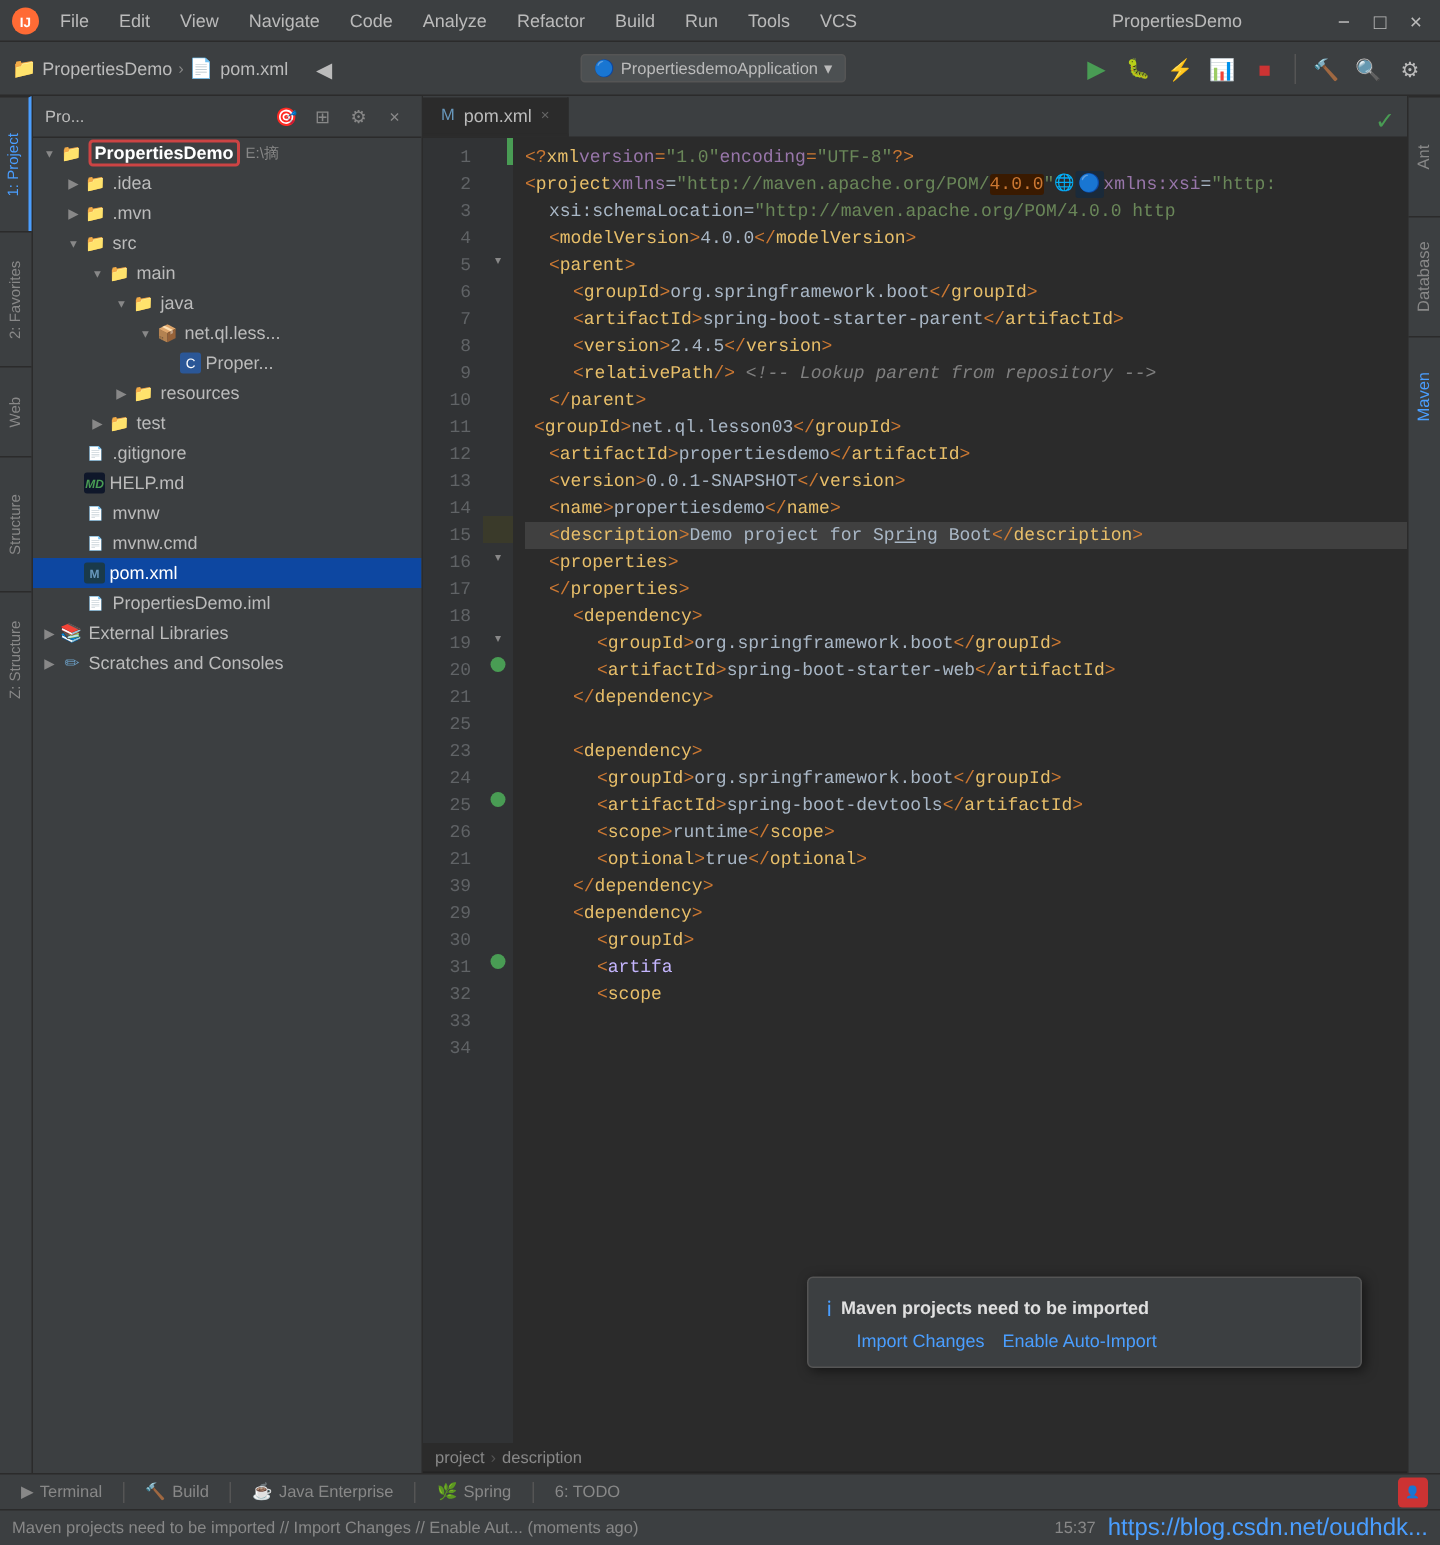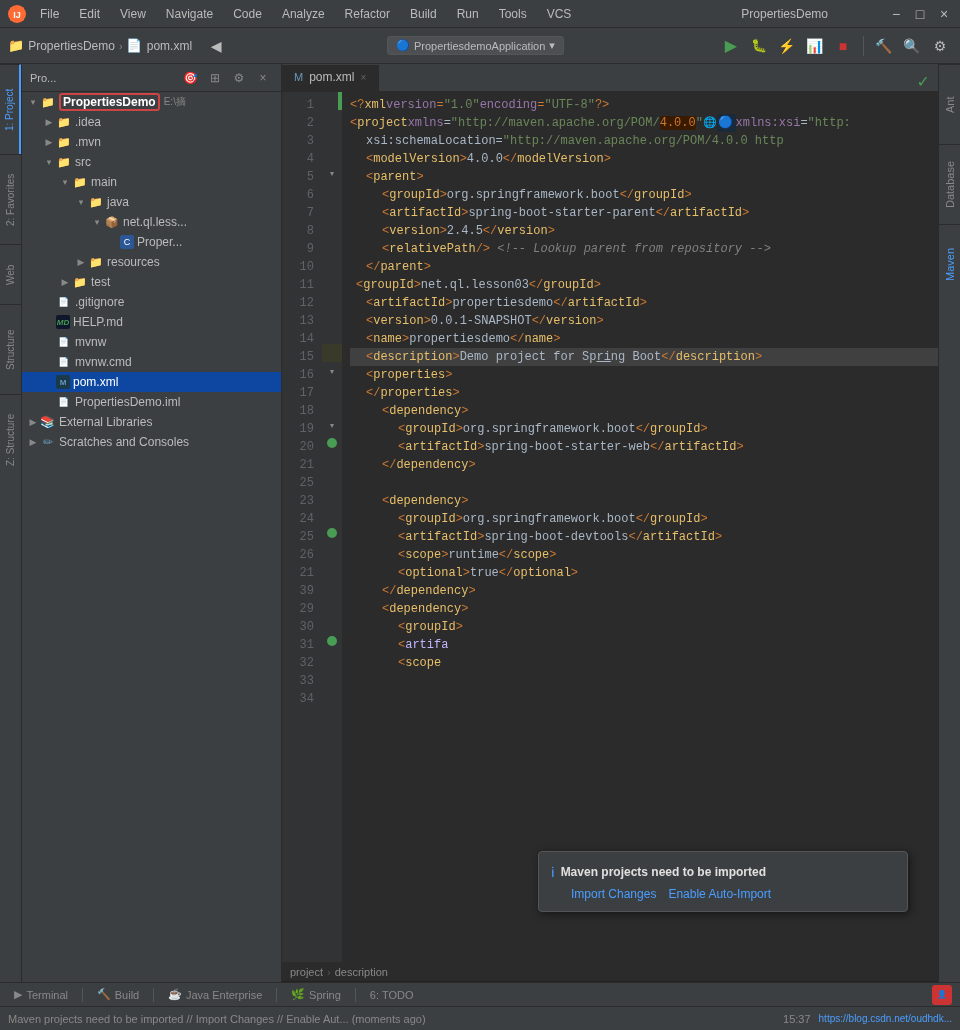--- a/index.html
+++ b/index.html
@@ -590,15 +590,15 @@
     <div style="width:20px; height:20px; background:#cc3333; border-radius:3px; display:flex; align-items:center; justify-content:center;">
       <span style="color:white; font-size:8px;">👤</span>
     </div>
   </div>
 </div>
 
 <div class="bottom-bar">
   <span style="color:#888; font-size:11px; flex:1; overflow:hidden; text-overflow:ellipsis; white-space:nowrap;">Maven projects need to be imported // Import Changes // Enable Aut... (moments ago)</span>
   <div class="bottom-status">
     <span style="color:#888;">15:37</span>
-    <span style="color:#4a9eff; font-size:10px;">https://blog.csdn.net/oudhdk...</span>
+    <span style="color:#4a9eff; font-size:16px;">https://blog.csdn.net/oudhdk...</span>
   </div>
 </div>
 
 </body></html>

